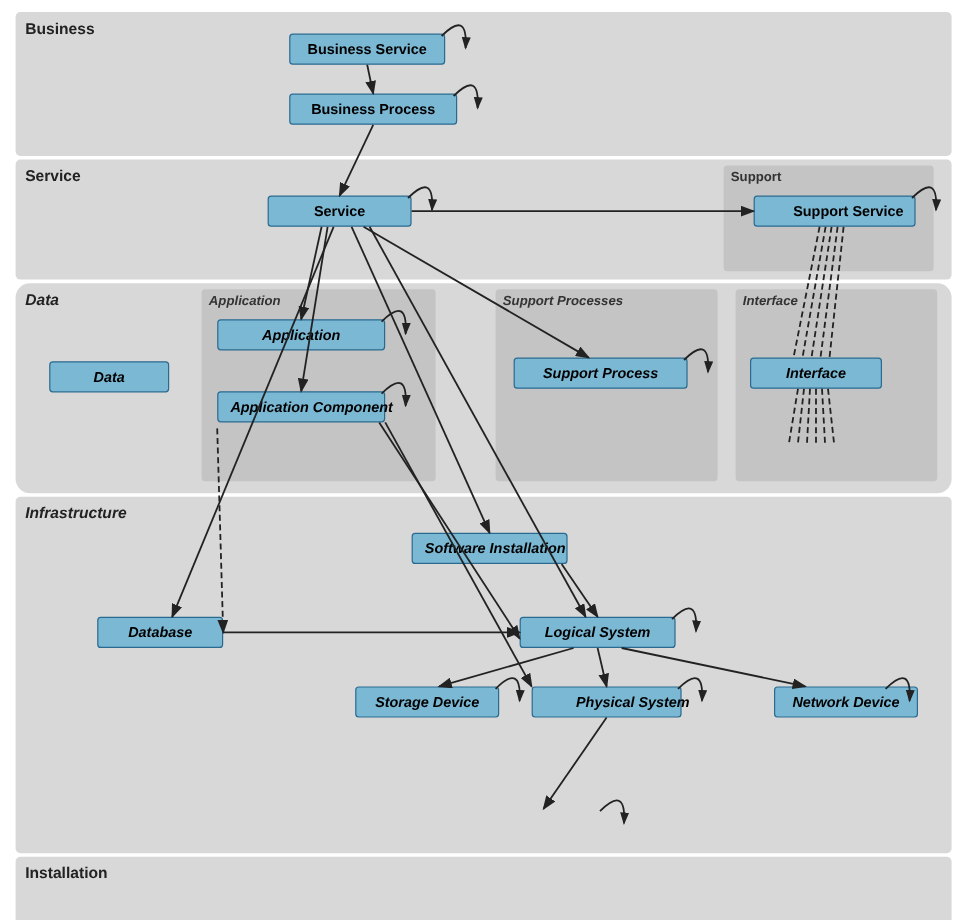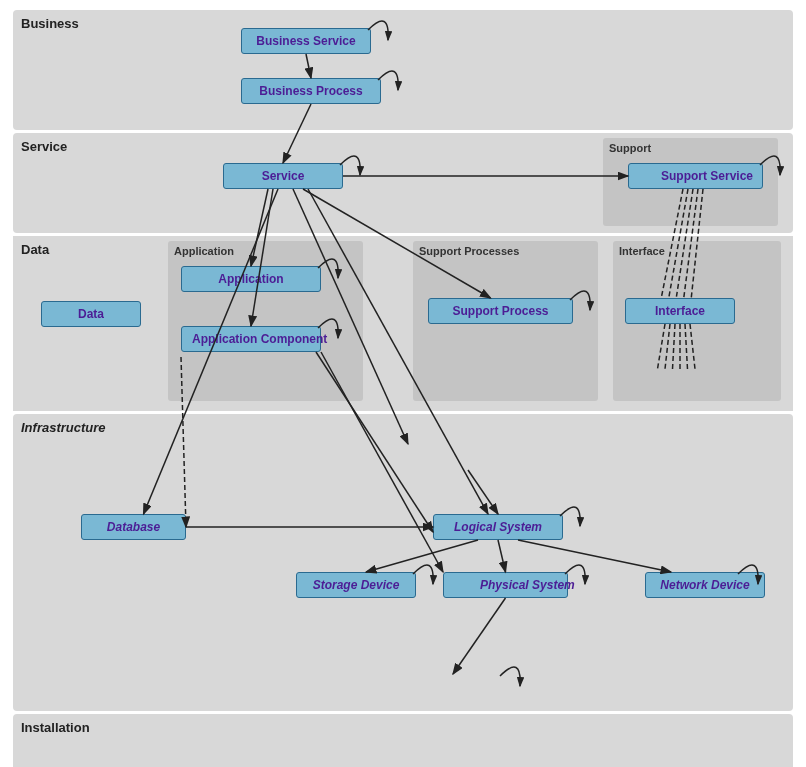--- a/index.html
+++ b/index.html
@@ -35,21 +35,21 @@
       z-index: 10;
     }
 
     .node {
       background: #7ab8d4;
       border: 1.5px solid #2a6a90;
       border-radius: 3px;
       padding: 5px 10px;
       font-size: 12px;
       font-weight: bold;
-      color: #4c1d95;
+      color: #000000;
       text-align: center;
       position: absolute;
       white-space: nowrap;
       z-index: 5;
     }
 
     .sub-layer {
       background: #c8c8c8;
       border-radius: 3px;
       position: absolute;
@@ -144,21 +144,21 @@
     <span class="layer-label">Service</span>
 
     <div class="sub-layer" style="left:590px;top:5px;width:175px;height:88px;background:#c4c4c4;border-radius:3px;">
       <span class="sub-layer-label">Support</span>
     </div>
 
     <div class="node" style="left:210px;top:30px;width:120px;">Service</div>
     <div class="node" style="left:615px;top:30px;width:135px;padding-left:32px;">Support Service</div>
   </div>
 
-  <div class="layer" style="height:175px; background:#d8d8d8; border-radius:0; position:relative; margin-bottom:3px;">
+  <div class="layer" style="height:175px; background:#d8d8d8; border-radius:12px; position:relative; margin-bottom:3px;font-style:italic;">
     <span class="layer-label">Data</span>
 
     <div class="sub-layer" style="left:155px;top:5px;width:195px;height:160px;background:#c4c4c4;border-radius:3px;">
       <span class="sub-layer-label">Application</span>
     </div>
 
     <div class="sub-layer" style="left:400px;top:5px;width:185px;height:160px;background:#c4c4c4;border-radius:3px;">
       <span class="sub-layer-label">Support Processes</span>
     </div>
 
@@ -169,20 +169,21 @@
     <div class="node" style="left:28px;top:65px;width:100px;">Data</div>
     <div class="node" style="left:168px;top:30px;width:140px;">Application</div>
     <div class="node" style="left:168px;top:90px;width:140px;">Application Component</div>
     <div class="node" style="left:415px;top:62px;width:145px;">Support Process</div>
     <div class="node" style="left:612px;top:62px;width:110px;">Interface</div>
   </div>
 
   <div class="layer" style="height:297px; background:#d8d8d8; border-radius:4px; position:relative; margin-bottom:3px;font-style:italic;">
     <span class="layer-label">Infrastructure</span>
 
+    <div class="node" style="left:330px;top:30px;width:130px;">Software Installation</div>
     <div class="node" style="left:68px;top:100px;width:105px;">Database</div>
     <div class="node" style="left:420px;top:100px;width:130px;">Logical System</div>
     <div class="node" style="left:283px;top:158px;width:120px;">Storage Device</div>
     <div class="node" style="left:430px;top:158px;width:125px;padding-left:36px;">Physical System</div>
     <div class="node" style="left:632px;top:158px;width:120px;">Network Device</div>
   </div>
 
   <div class="layer" style="height:90px; background:#d8d8d8; border-radius:4px; position:relative;">
     <span class="layer-label">Installation</span>
   </div>

